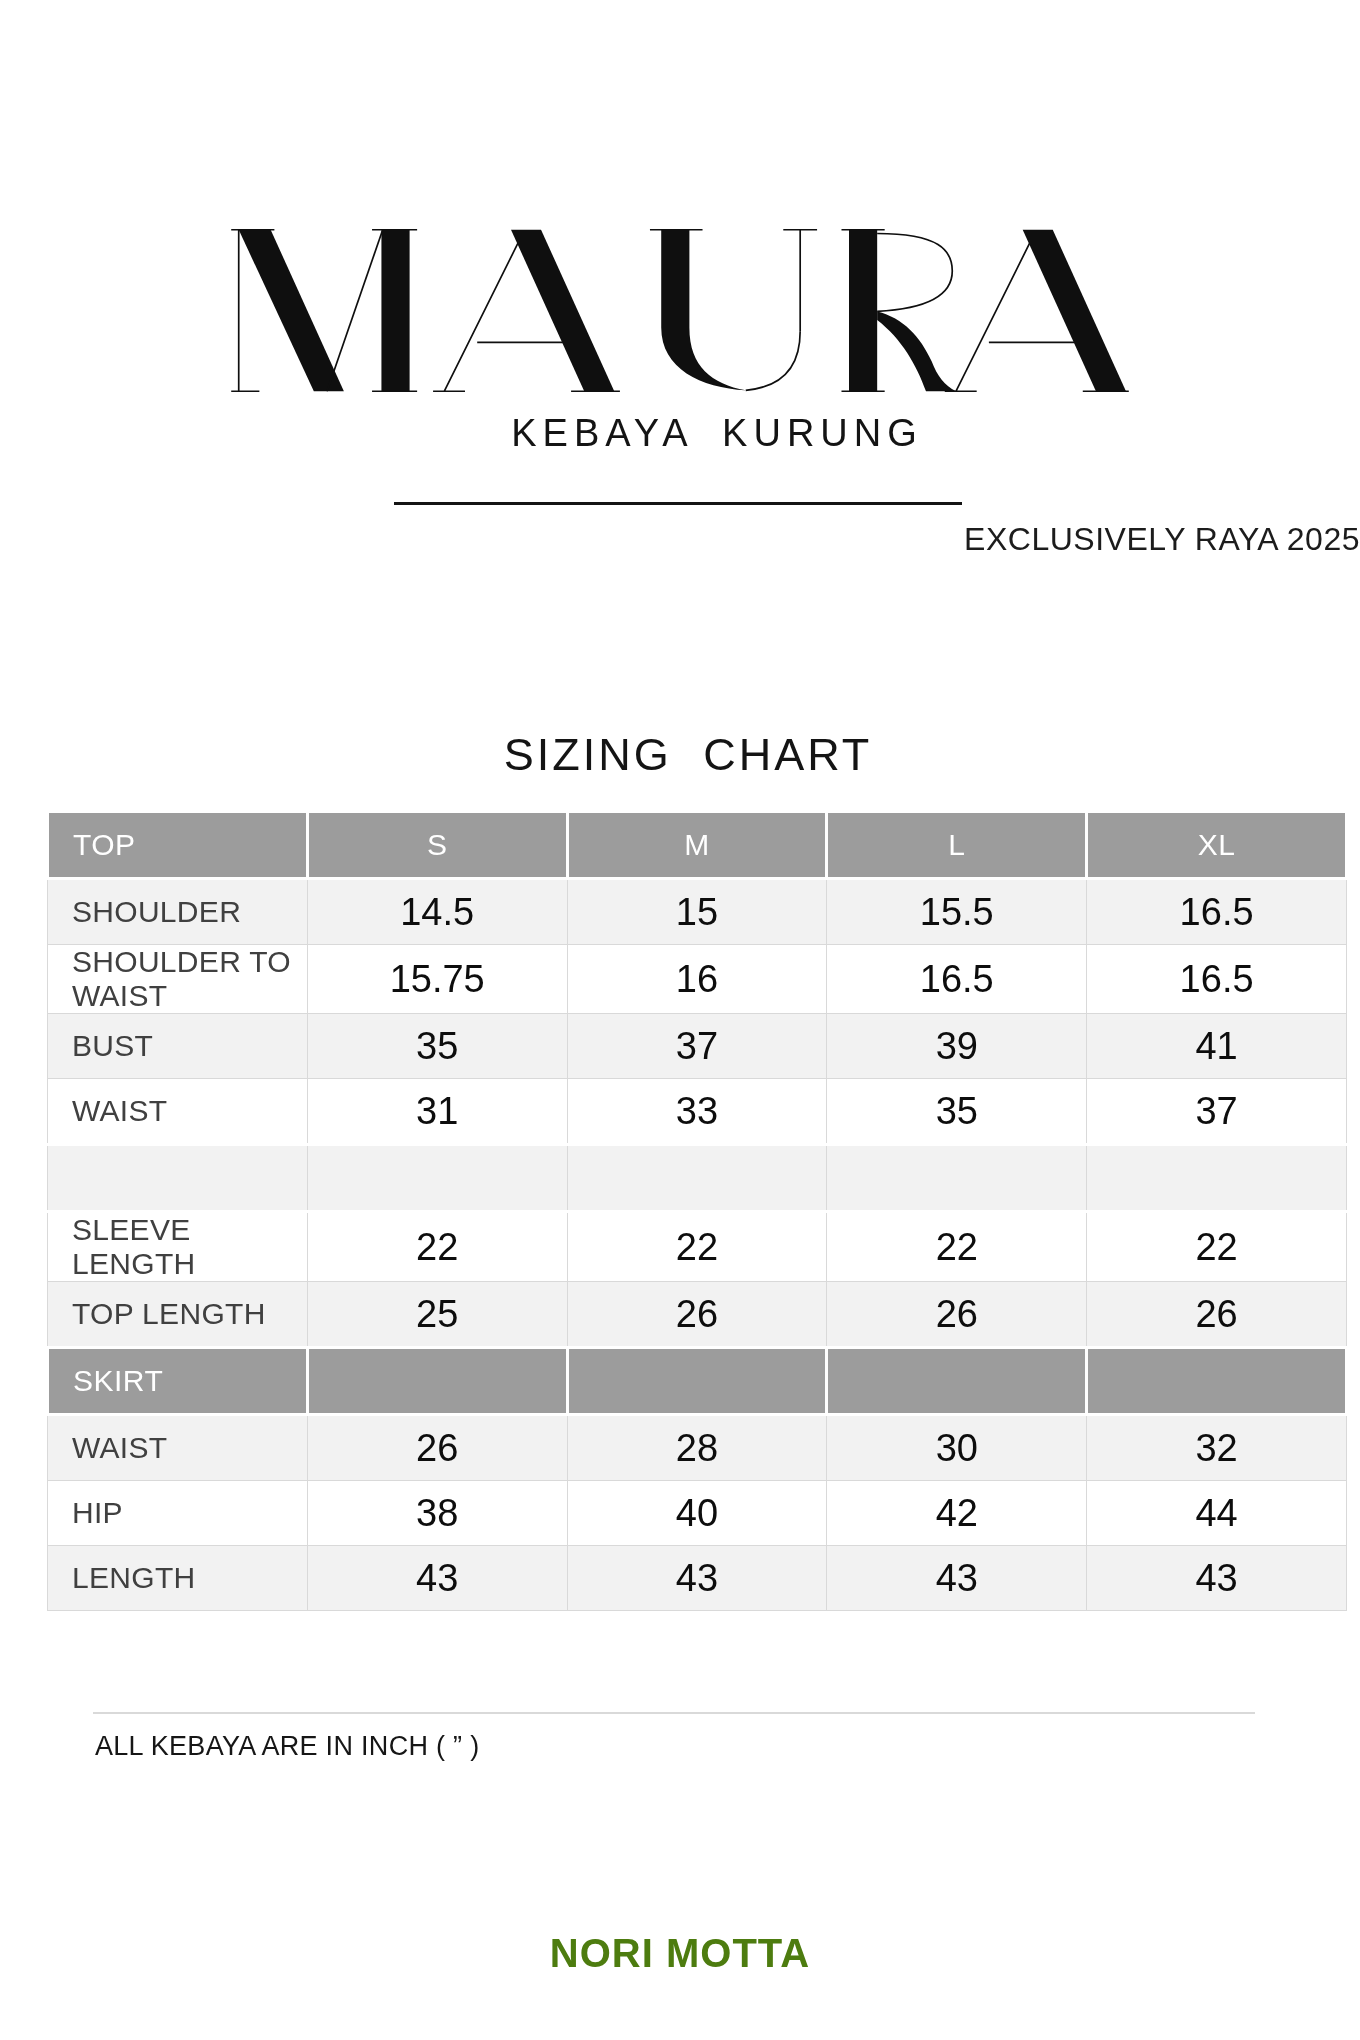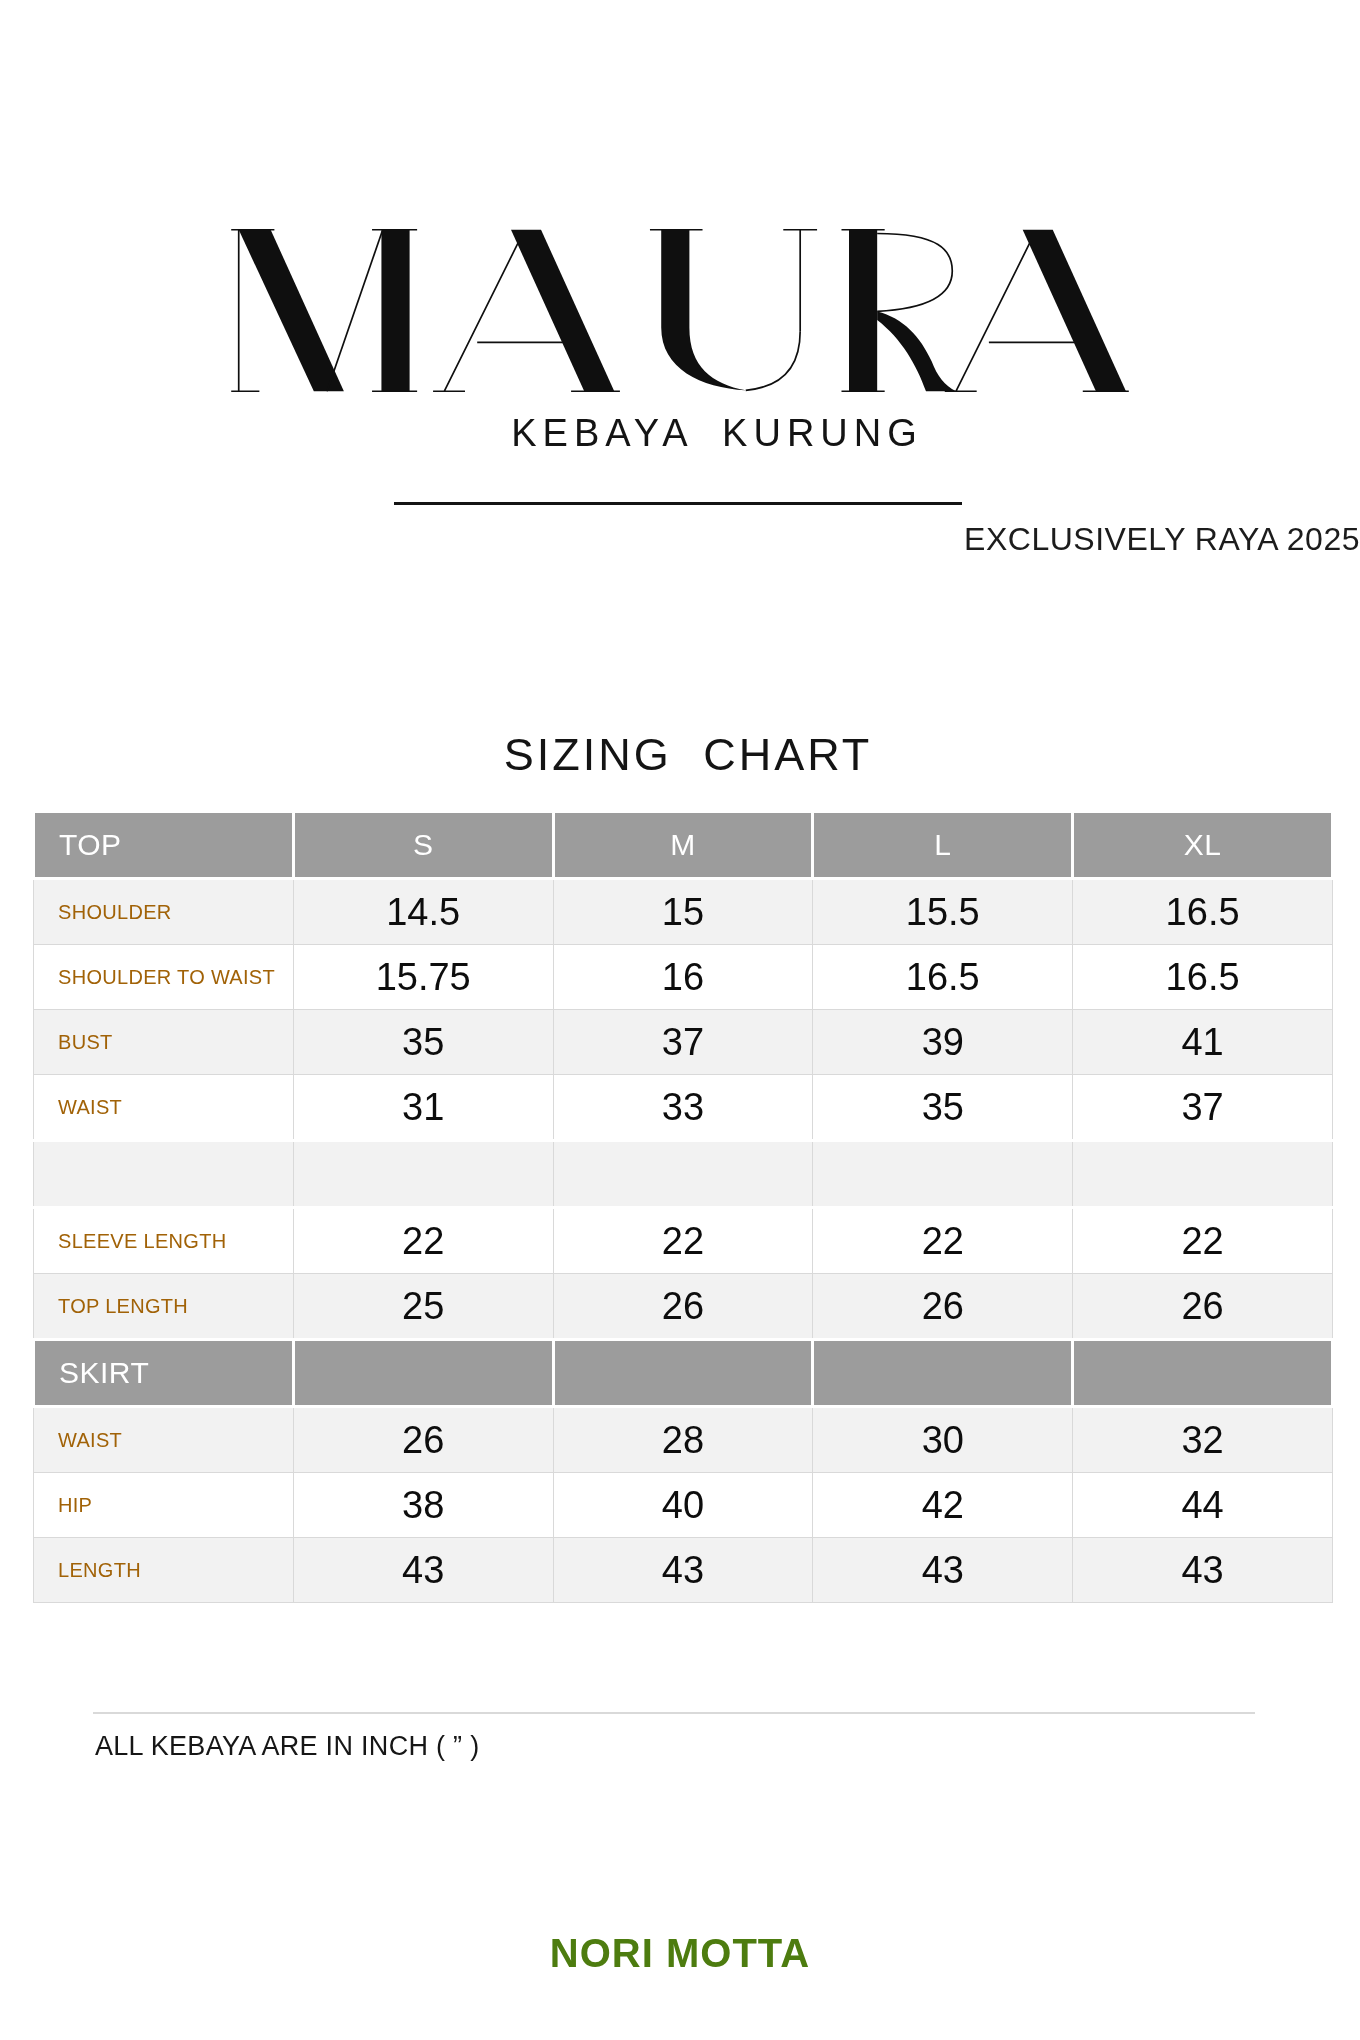--- a/index.html
+++ b/index.html
@@ -21,33 +21,33 @@
     position:absolute; top:521px; left:0; width:100%; text-align:right;
     font-size:32px; letter-spacing:0.5px; color:#1c1c1c;
   }
   
   .chart-title {
     position:absolute; top:729px; left:8px; width:100%; text-align:center;
     font-size:45px; font-weight:400; letter-spacing:3px; word-spacing:16px; color:#141414;
   }
   
   table.size-table {
-    position:absolute; top:810px; left:32px; width:1302px;
+    position:absolute; top:810px; left:46px; width:1302px;
     border-collapse:collapse; table-layout:fixed;
   }
   .size-table th, .size-table td { height:64px; padding:0; }
   .size-table thead th {
     background:#9c9c9c; color:#ffffff; font-weight:400; font-size:30px;
     border:3px solid #ffffff; text-align:center; letter-spacing:0.5px;
   }
   .size-table thead th.label-col { text-align:left; padding-left:24px; }
   .size-table tbody td { border:1px solid #d9d9d9; background:#ffffff; }
   .size-table tbody tr:nth-child(odd) td { background:#f2f2f2; }
   .size-table td.row-label {
-    text-align:left; padding-left:24px; font-size:20px; color:#a16207; letter-spacing:0.3px;
+    text-align:left; padding-left:24px; font-size:30px; color:#404040; letter-spacing:0.3px;
   }
   .size-table td.val { text-align:center; font-size:38px; color:#0d0d0d; }
   .size-table tr.spacer td { border-top:3px solid #ffffff; border-bottom:3px solid #ffffff; }
   .size-table tr.section td {
     background:#9c9c9c !important; border:3px solid #ffffff; color:#ffffff;
   }
   .size-table tr.section td.row-label { font-size:30px; letter-spacing:0.5px; }
   
   .units-rule { position:absolute; top:1712px; left:93px; width:1162px; height:2px; background:#d9d9d9; }
   .units-note {

